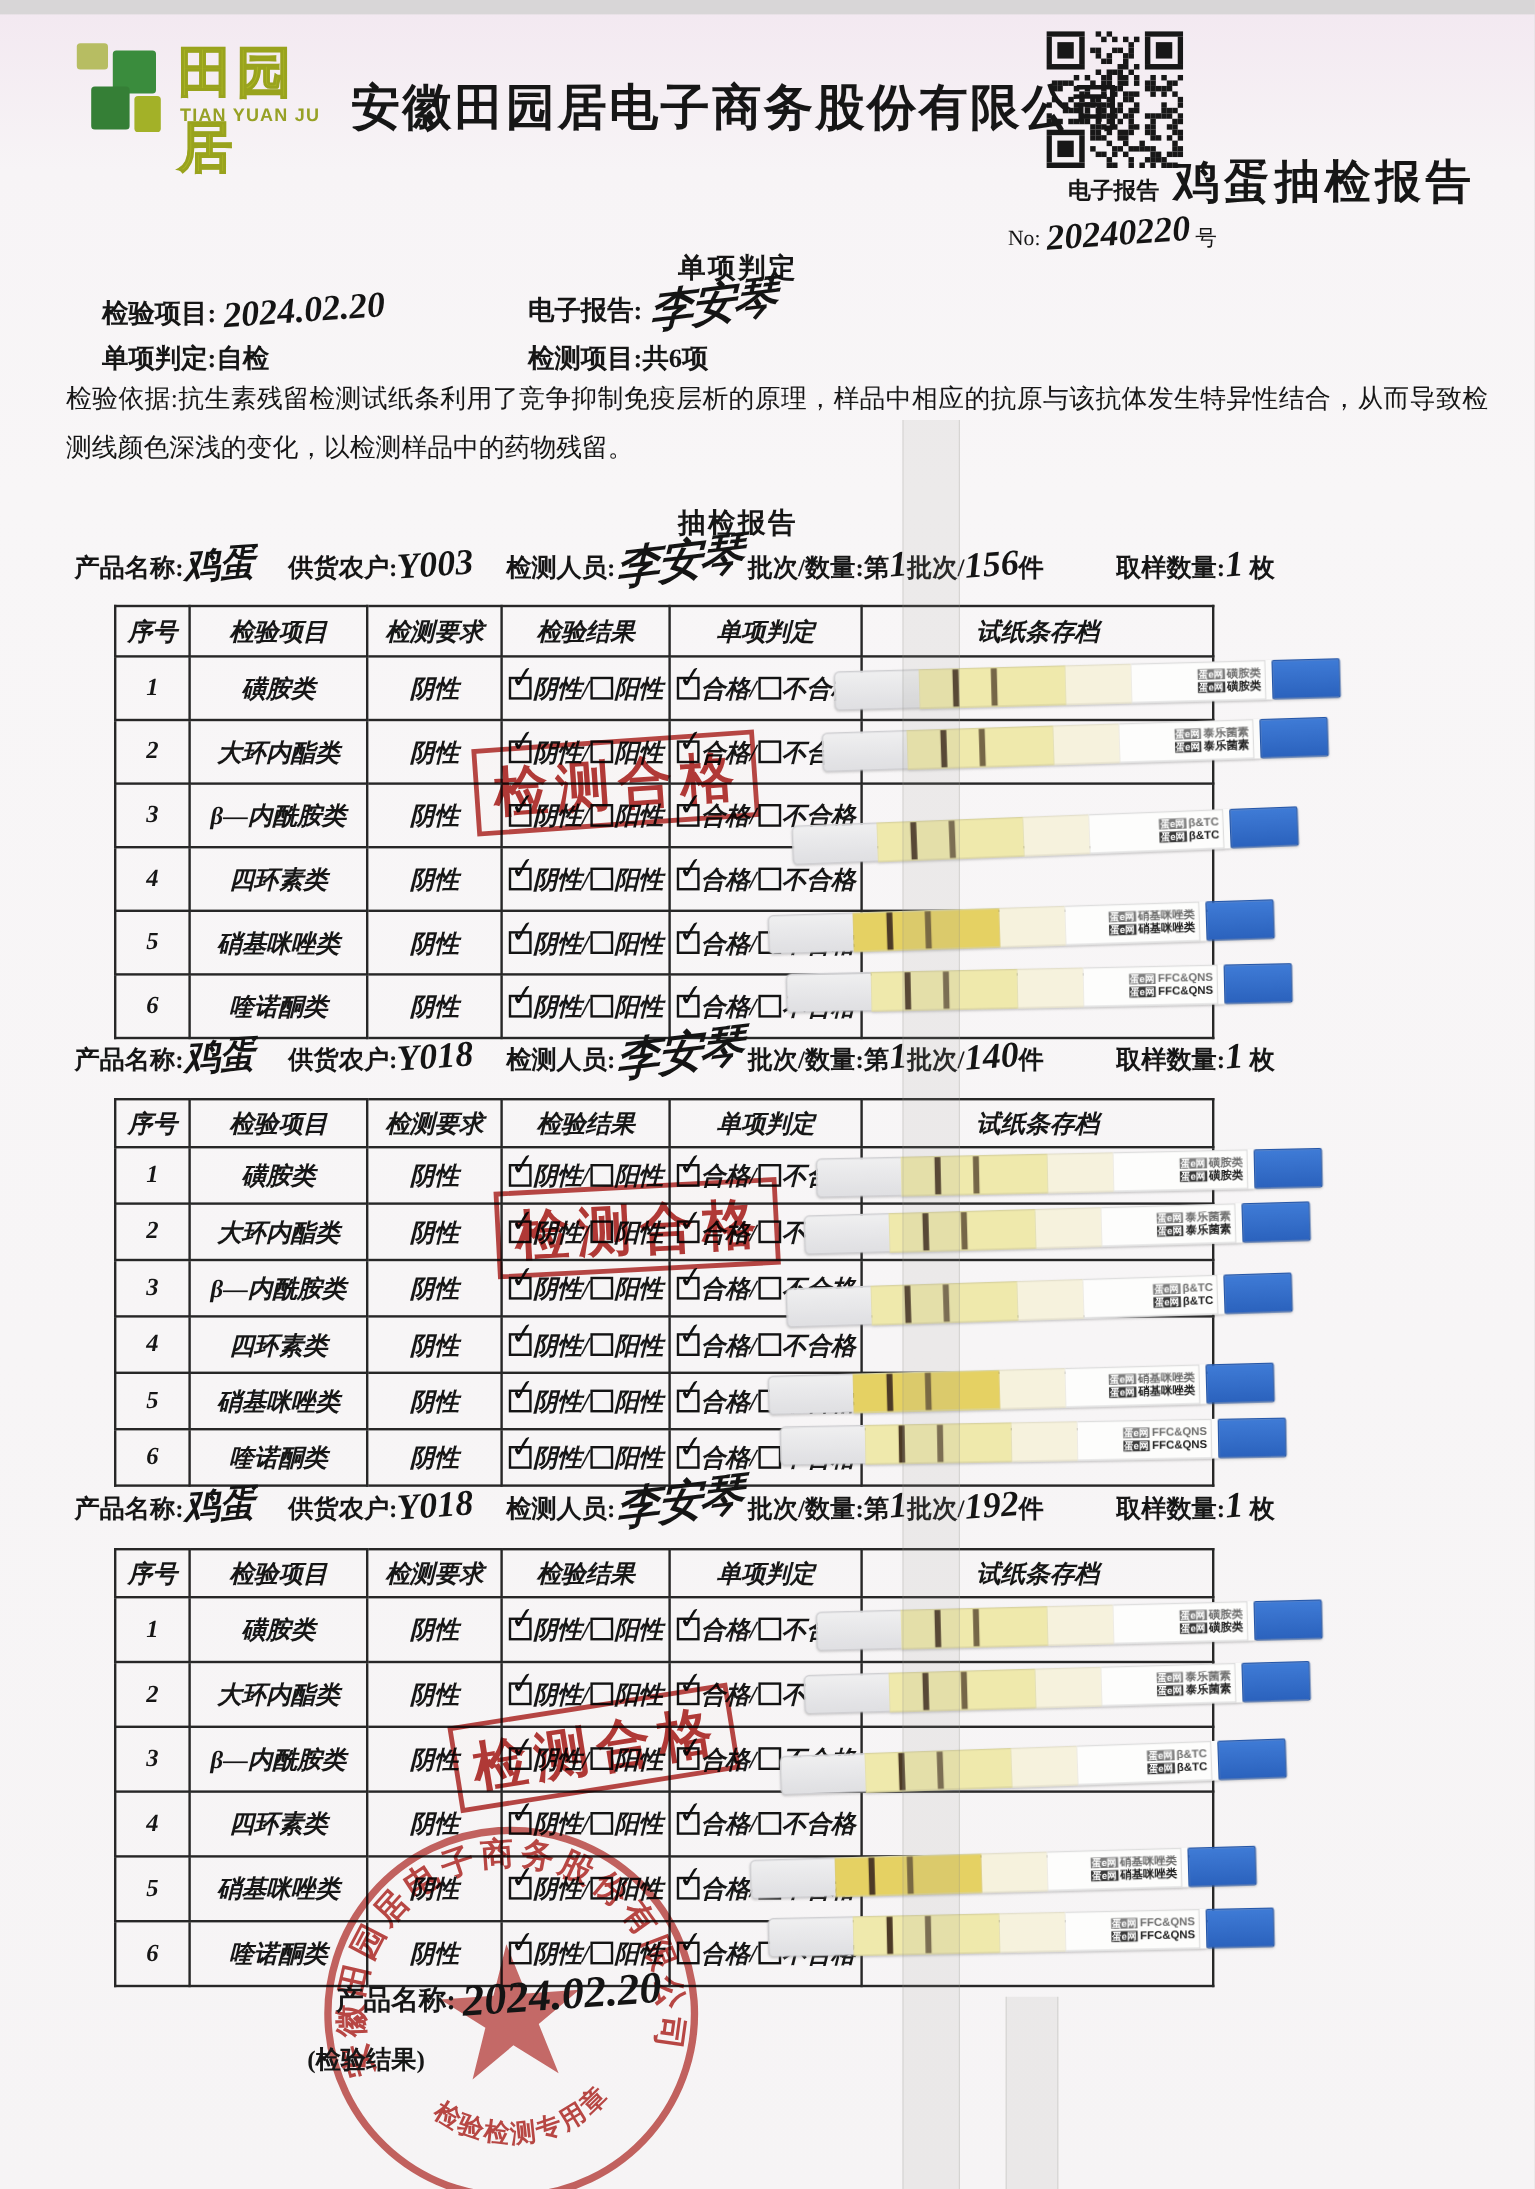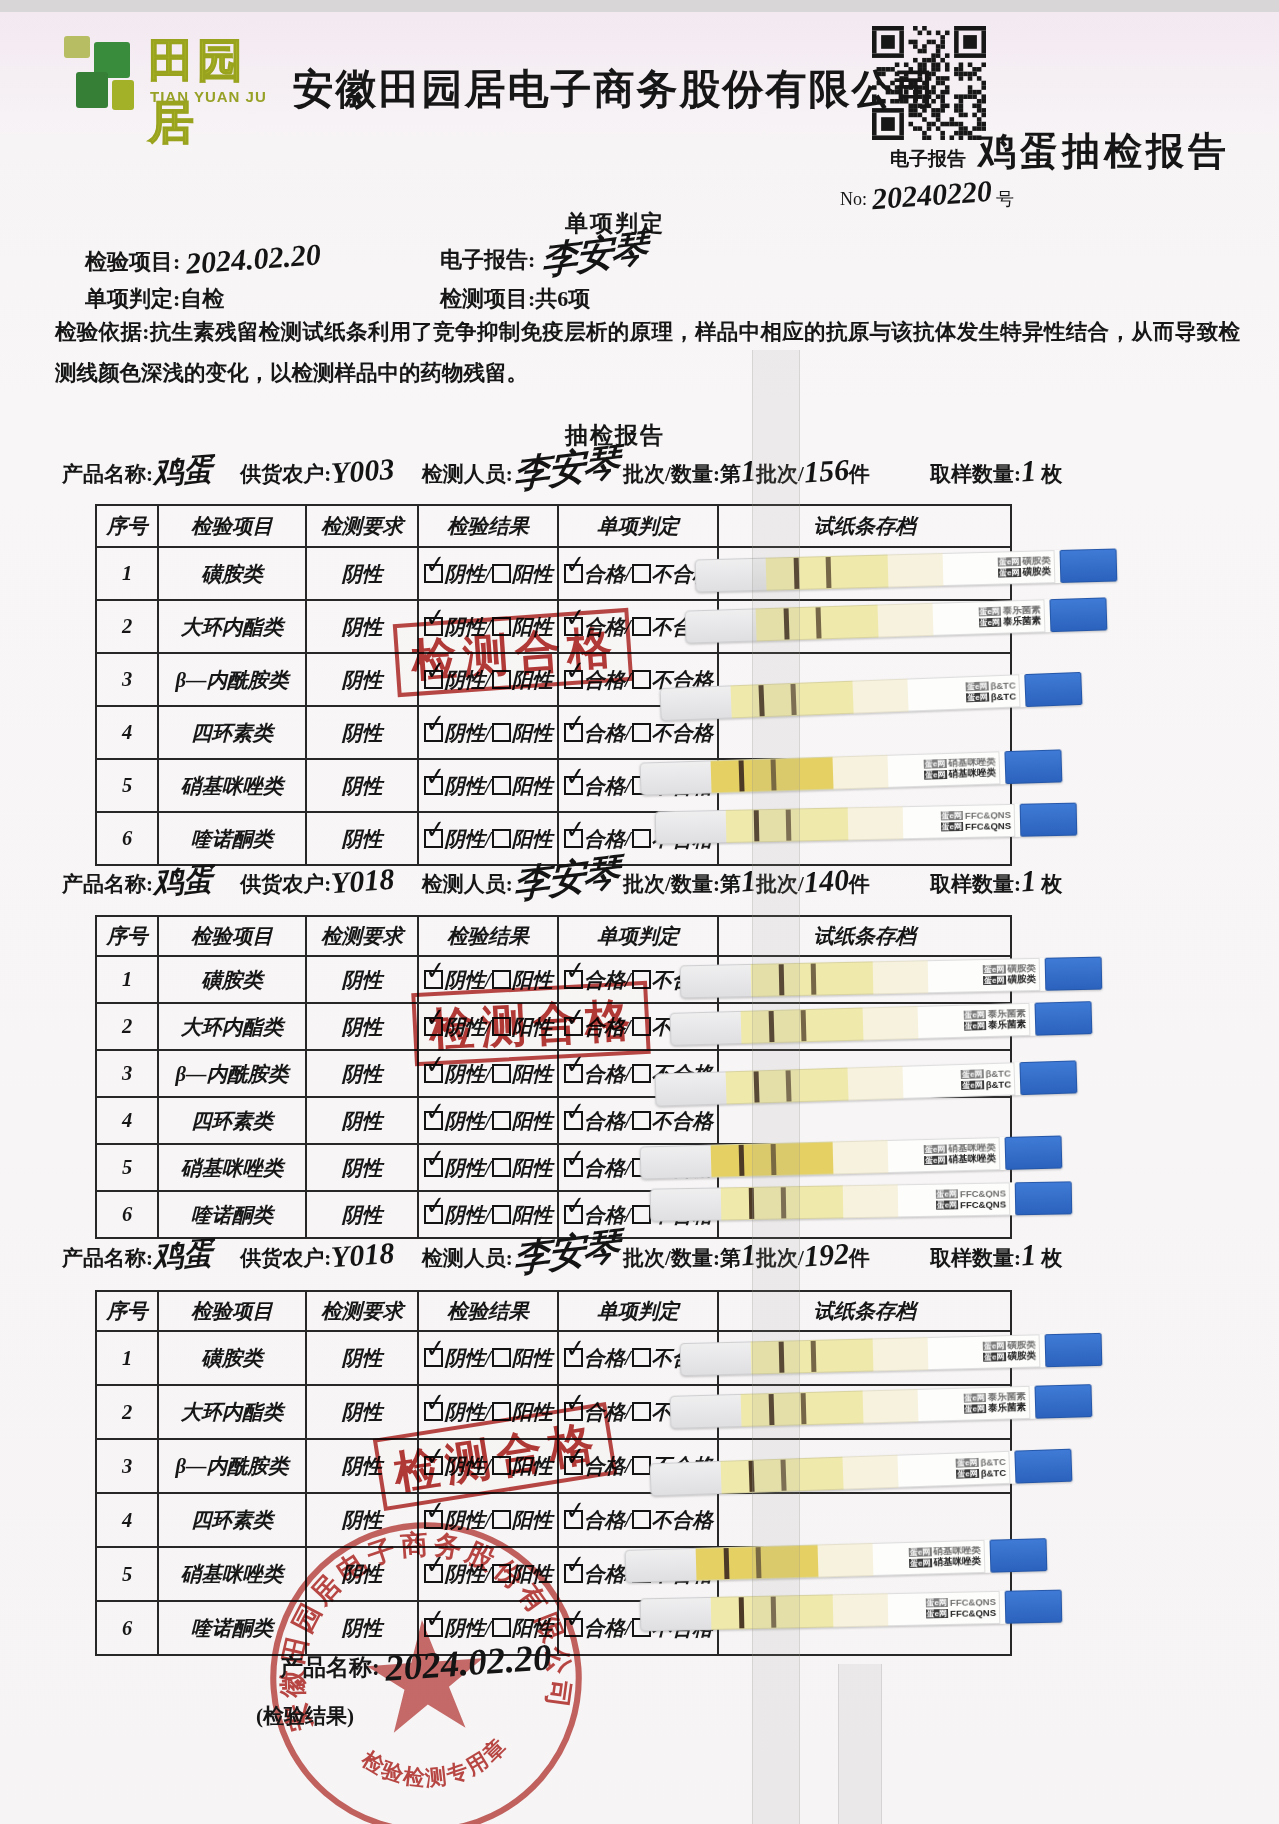--- a/index.html
+++ b/index.html
@@ -27,21 +27,21 @@
   .no-line .hw{font-size:30px;}
 
   
   .hw{display:inline-block;font-family:"Liberation Serif",serif;font-style:italic;font-weight:700;
       font-size:30px;color:#141414;transform:rotate(-4deg);line-height:1;}
   .sig{font-size:37px;transform:rotate(-7deg) skewX(-8deg);letter-spacing:-2px;}
 
   
   .sec-title{width:1230px;left:0;text-align:center;font-size:23px;font-weight:700;letter-spacing:2px;}
   .info-row{font-size:22px;font-weight:700;white-space:nowrap;}
-  .basis{left:55px;top:300px;width:1185px;font-size:21.5px;font-weight:700;line-height:1.9;text-align:justify;}
+  .basis{left:55px;top:300px;width:1185px;font-size:21.5px;font-weight:400;line-height:1.9;text-align:justify;}
 
   
   .product-line{left:62px;width:1170px;font-size:21px;font-weight:700;white-space:nowrap;}
   .product-line .gap{display:inline-block;width:22px;}
   .product-line .biggap{display:inline-block;width:55px;}
 
   
   .table-zone{left:95px;width:915px;}
   table.rpt-table{border-collapse:collapse;table-layout:fixed;width:915px;background:transparent;font-style:italic;}
   .rpt-table th,.rpt-table td{border:2.4px solid #272727;text-align:center;padding:0;

